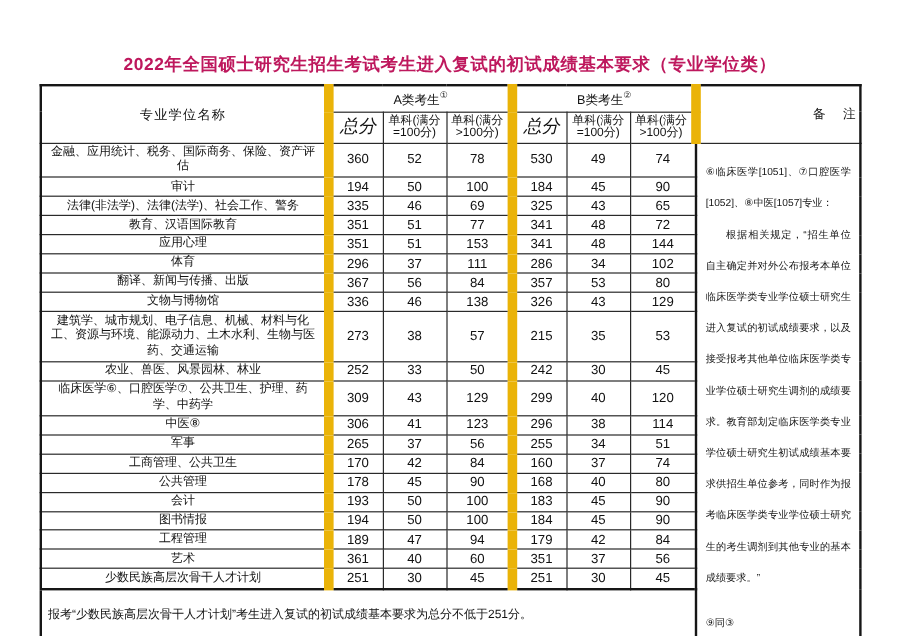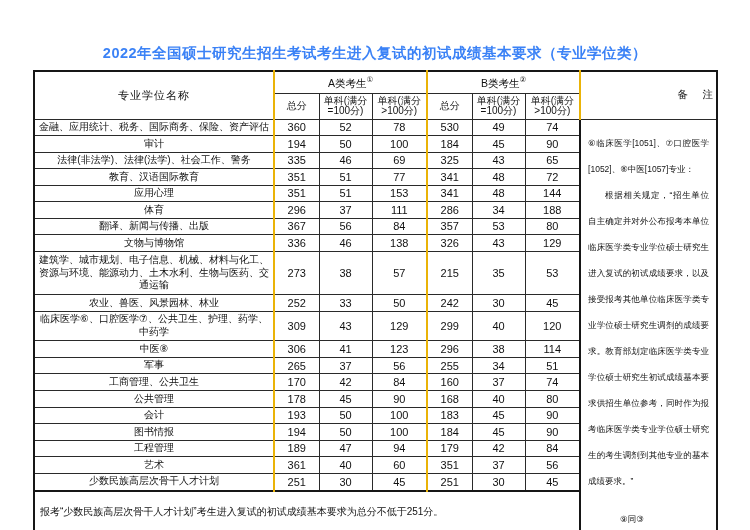--- a/index.html
+++ b/index.html
@@ -4,60 +4,60 @@
 <style>
   html,body{margin:0;padding:0;}
   body{
     width:750px;height:530px;background:#ffffff;color:#111;
     font-family:"Liberation Sans","DejaVu Sans",sans-serif;
     position:relative;overflow:hidden;
   }
   .title{
     position:absolute;top:44px;left:0;width:750px;
     text-align:center;font-size:14.5px;font-weight:bold;letter-spacing:.5px;
-    color:#3b82f6;
+    color:#be185d;
   }
   .tablewrap{position:absolute;left:33px;top:70px;}
   table{
     border-collapse:collapse;table-layout:fixed;
     width:683px;height:418px;
     border:2.5px solid #161616;
   }
   td{border:1px solid #2a2a2a;overflow:hidden;}
   
   col.c-name{width:240px;}
   col.c-at,col.c-bt{width:45px;}
   col.c-a1,col.c-b1{width:53px;}
   col.c-a2,col.c-b2{width:55px;}
   col.c-rem{width:137px;}
   
-  .gl{border-left:2px solid #eab308;}
+  .gl{border-left:8px solid #eab308;}
   
   tr.h1{height:22px;}
   tr.h2{height:26px;}
   td.name-h{text-align:center;font-size:11px;letter-spacing:1px;}
   td.group{text-align:center;font-size:10.5px;}
   td.group sup{font-size:7.5px;vertical-align:super;}
   td.remark-h{text-align:right;font-size:10.5px;letter-spacing:2px;}
   td.sub{text-align:center;font-size:10px;line-height:10.5px;padding:1px 0;}
   td.sub .l{display:block;}
-  td.sub.total{font-size:10px;}
+  td.sub.total{font-size:15px;font-style:italic;}
   
   td.lbl{font-size:10px;line-height:12.5px;padding:1px 4px;text-align:center;}
   td.num{font-size:11px;text-align:center;padding:0;}
   
   td.remark{
     vertical-align:top;text-align:justify;
     padding:10px 7px 0 7px;
     font-size:8.5px;line-height:26px;color:#161616;
     border-left:2px solid #161616;
   }
   td.remark p{margin:0;}
   td.remark p.rp2{text-indent:2em;}
-  td.remark p.rp3{margin-top:12px;margin-left:32px;}
+  td.remark p.rp3{margin-top:12px;}
   
   tr.foot{height:42px;}
   tr.foot td{border-top:2px solid #161616;font-size:10px;padding:2px 5px;text-align:left;}
 </style>
 </head>
 <body>
 
 <div class="title">2022年全国硕士研究生招生考试考生进入复试的初试成绩基本要求（专业学位类）</div>
 
 <div class="tablewrap">
@@ -151,21 +151,21 @@
     <td class="num">48</td>
     <td class="num">144</td>
   </tr>
         <tr>
     <td class="lbl">体育</td>
     <td class="num gl">296</td>
     <td class="num">37</td>
     <td class="num">111</td>
     <td class="num gl">286</td>
     <td class="num">34</td>
-    <td class="num">188</td>
+    <td class="num">102</td>
   </tr>
         <tr>
     <td class="lbl">翻译、新闻与传播、出版</td>
     <td class="num gl">367</td>
     <td class="num">56</td>
     <td class="num">84</td>
     <td class="num gl">357</td>
     <td class="num">53</td>
     <td class="num">80</td>
   </tr>

